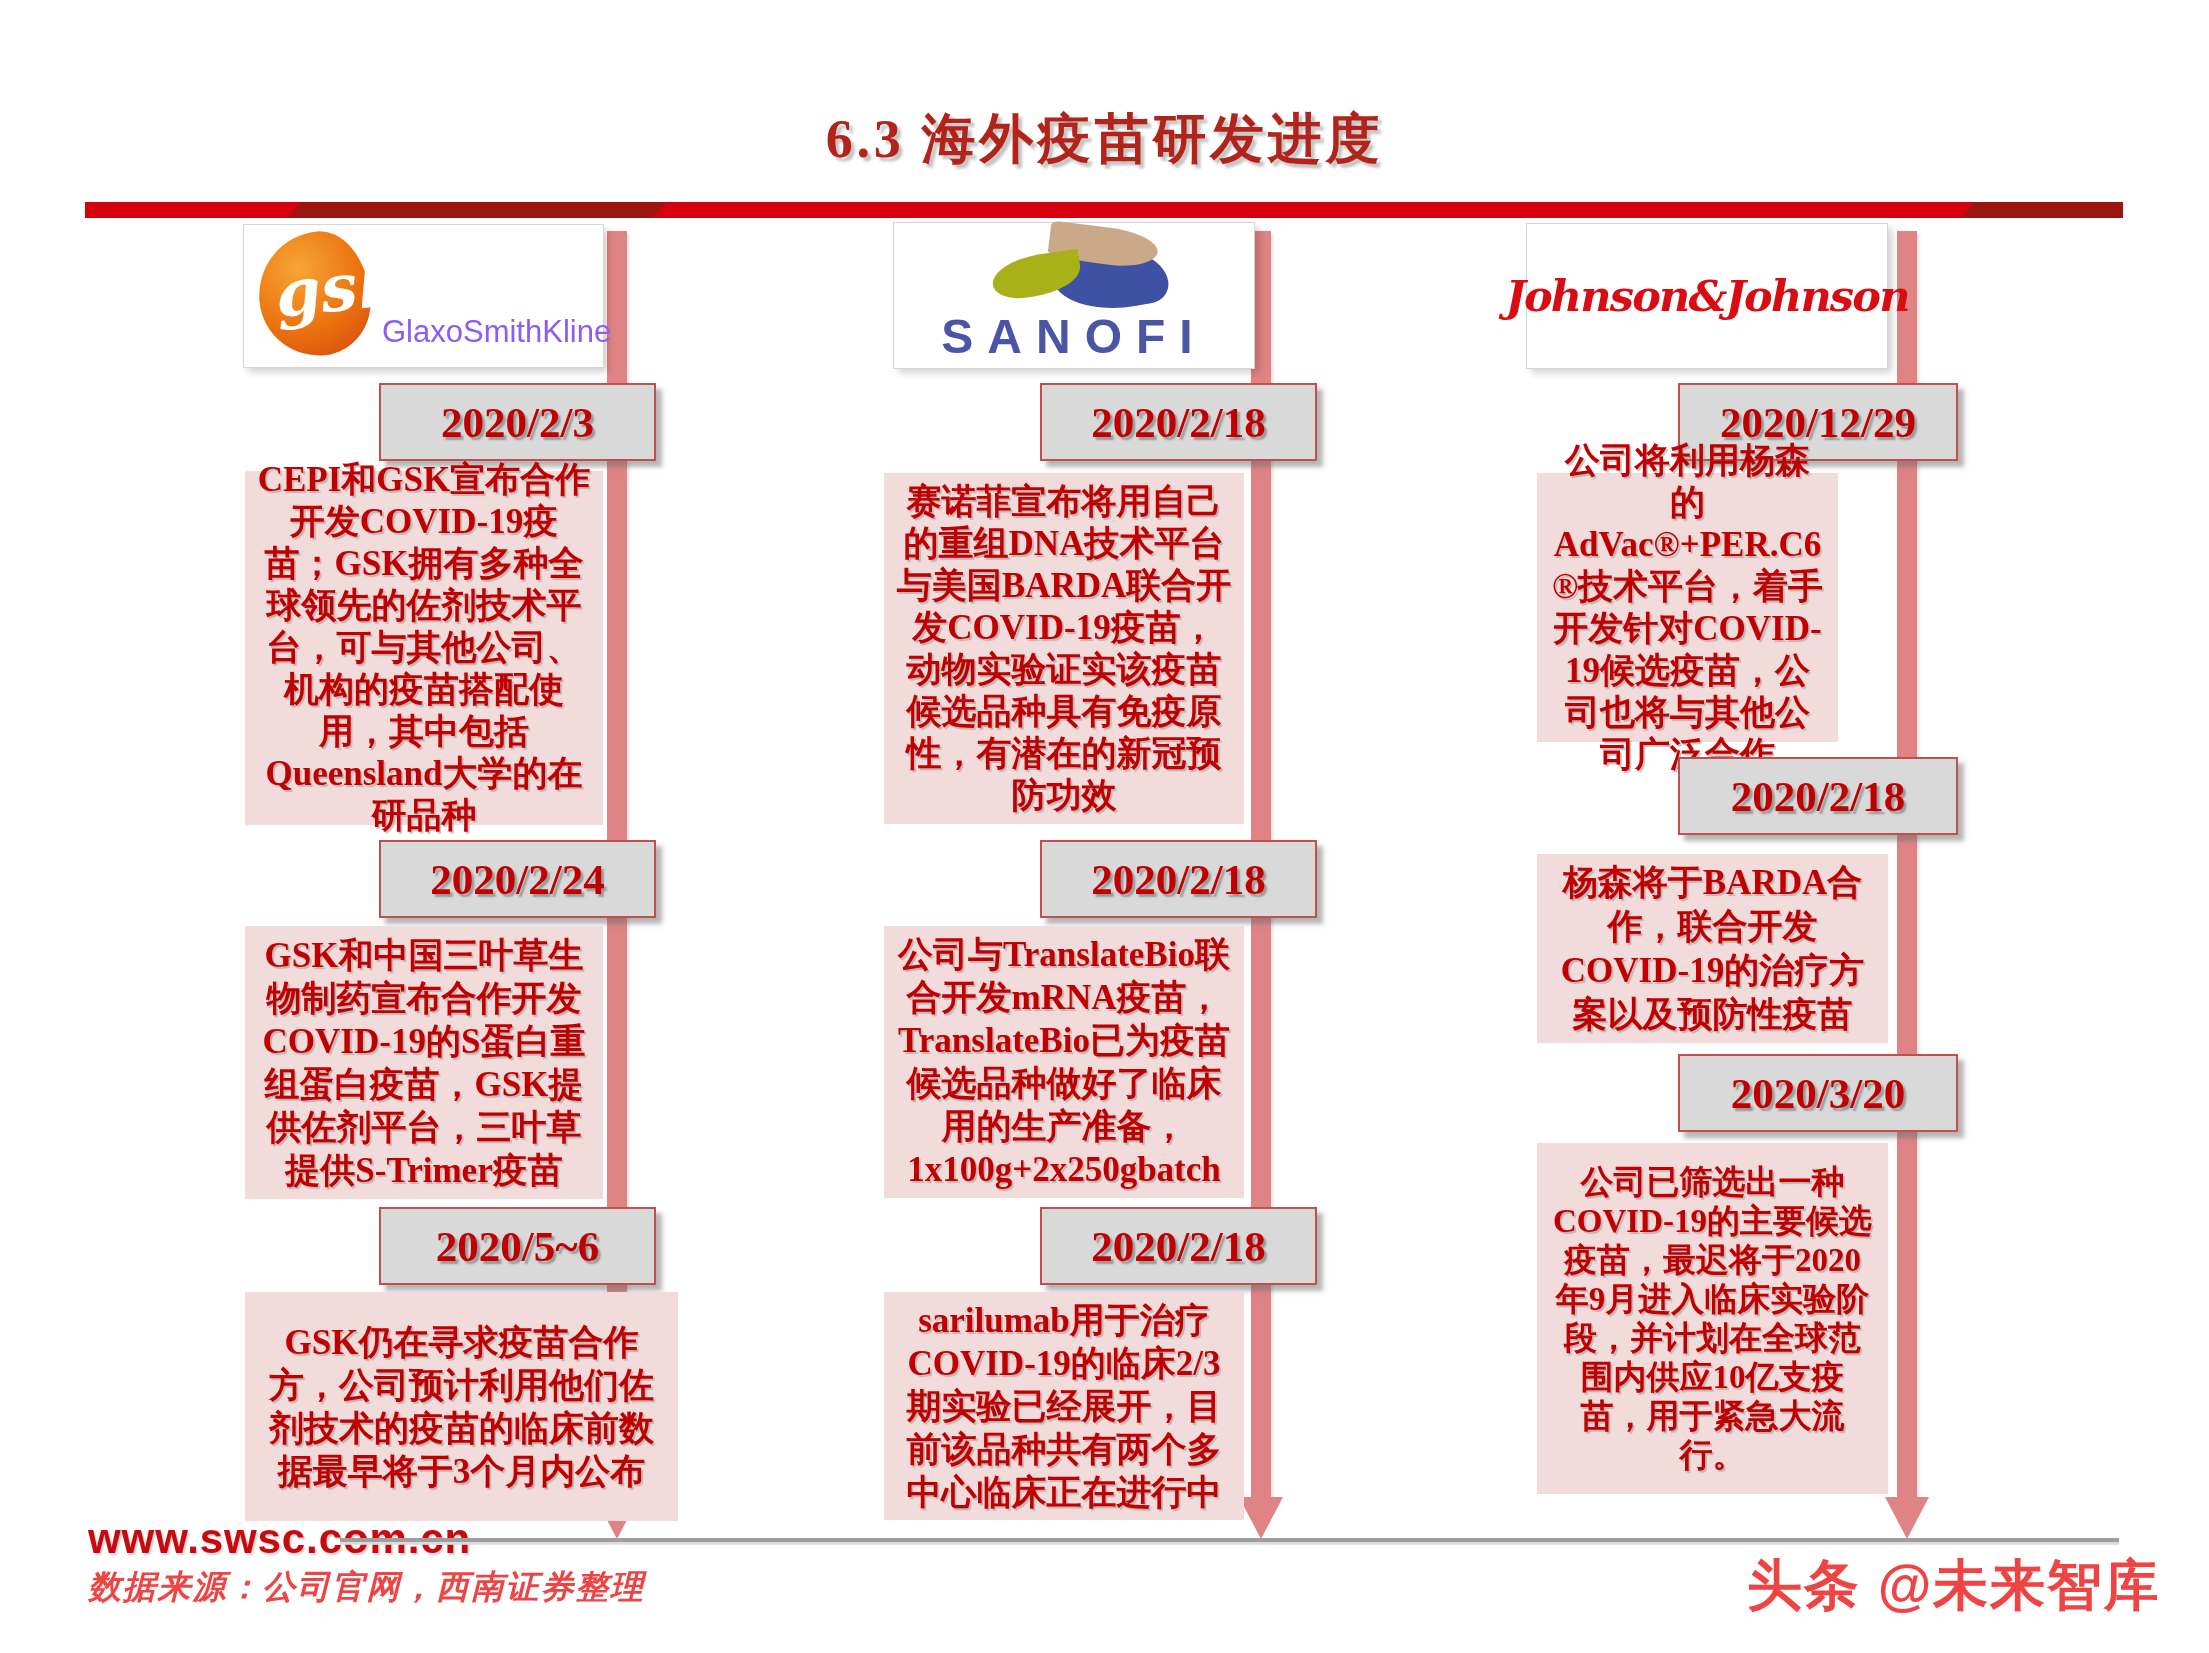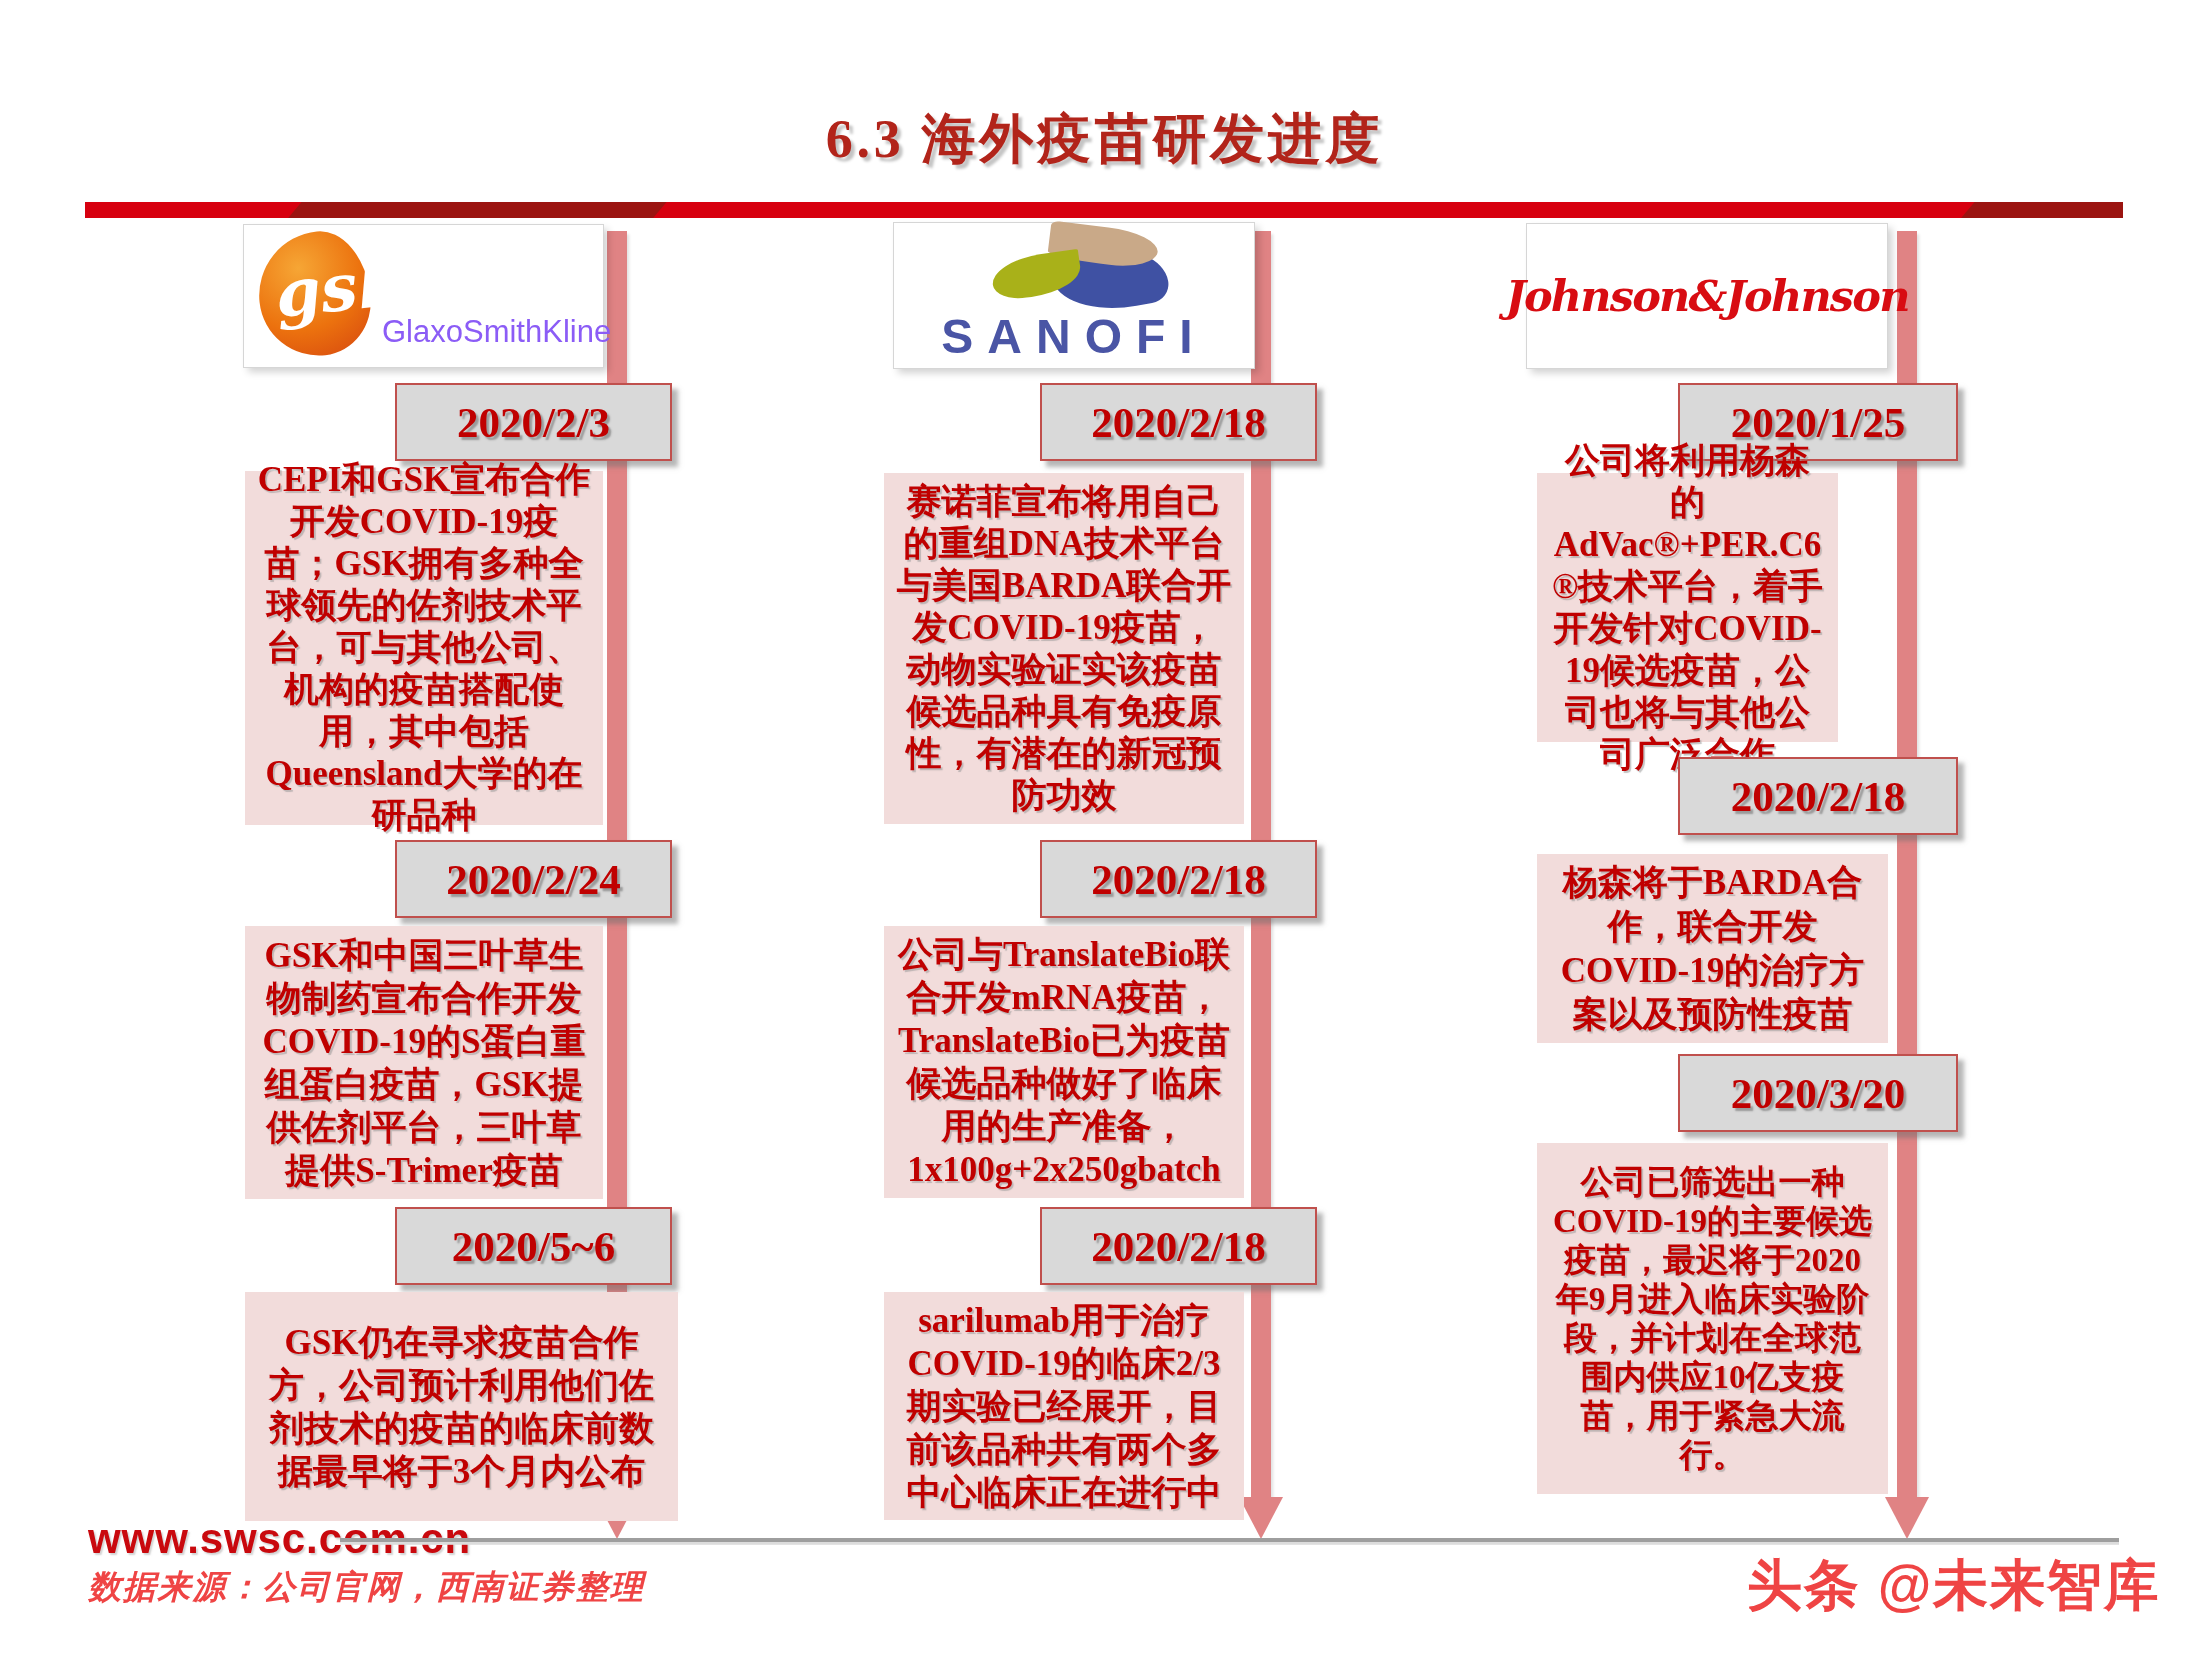--- a/index.html
+++ b/index.html
@@ -58,21 +58,21 @@
     border-left:22px solid transparent;border-right:22px solid transparent;
     border-top:42px solid #e08384;}
   .arr-0{left:595px;} .arr-1{left:1239px;} .arr-2{left:1885px;}
 
   
   .date-box{position:absolute;background:#d9d9d9;border:2.8px solid #c0504d;
     box-shadow:5.5px 5.5px 4.6px rgba(110,110,110,0.5);
     display:flex;align-items:center;justify-content:center;
     font-size:43px;font-weight:bold;color:#c00000;
     text-shadow:2.8px 2.8px 1.8px rgba(120,120,120,0.65);}
-  .d-c0{left:395px;width:273px;height:74px;}
+  .d-c0{left:379px;width:273px;height:74px;}
   .d-c1{left:1040px;width:273px;height:74px;}
   .d-c2{left:1678px;width:276px;height:74px;}
   .d-c0e0,.d-c1e0,.d-c2e0{top:383px;}
   .d-c0e1,.d-c1e1{top:840px;}
   .d-c0e2,.d-c1e2{top:1207px;}
   .d-c2e1{top:757px;}
   .d-c2e2{top:1054px;}
 
   
   .ev-box{position:absolute;background:#f2dcdb;
@@ -145,21 +145,21 @@
   <div class="date-box d-c1 d-c1e0">2020/2/18</div>
   <div class="ev-box ev-c1e0">赛诺菲宣布将用自己的重组DNA技术平台与美国BARDA联合开发COVID-19疫苗，动物实验证实该疫苗候选品种具有免疫原性，有潜在的新冠预防功效</div>
   <div class="date-box d-c1 d-c1e1">2020/2/18</div>
   <div class="ev-box ev-c1e1">公司与TranslateBio联合开发mRNA疫苗，TranslateBio已为疫苗候选品种做好了临床用的生产准备，1x100g+2x250gbatch</div>
   <div class="date-box d-c1 d-c1e2">2020/2/18</div>
   <div class="ev-box ev-c1e2">sarilumab用于治疗COVID-19的临床2/3期实验已经展开，目前该品种共有两个多中心临床正在进行中</div>
 
   <div class="logo-box logo-jnj">
     <span class="jnj-word">Johnson&amp;Johnson</span>
   </div>
-  <div class="date-box d-c2 d-c2e0">2020/1/25</div>
+  <div class="date-box d-c2 d-c2e0">2020/12/29</div>
   <div class="ev-box ev-c2e0">公司将利用杨森的AdVac®+PER.C6®技术平台，着手开发针对COVID-19候选疫苗，公司也将与其他公司广泛合作</div>
   <div class="date-box d-c2 d-c2e1">2020/2/18</div>
   <div class="ev-box ev-c2e1">杨森将于BARDA合作，联合开发COVID-19的治疗方案以及预防性疫苗</div>
   <div class="date-box d-c2 d-c2e2">2020/3/20</div>
   <div class="ev-box ev-c2e2">公司已筛选出一种COVID-19的主要候选疫苗，最迟将于2020年9月进入临床实验阶段，并计划在全球范围内供应10亿支疫苗，用于紧急大流行。</div>
 
   <div class="footer-url">www.swsc.com.cn</div>
   <div class="footer-rule"></div>
   <div class="footer-source">数据来源：公司官网，西南证券整理</div>
   <div class="watermark">头条 @未来智库</div>

